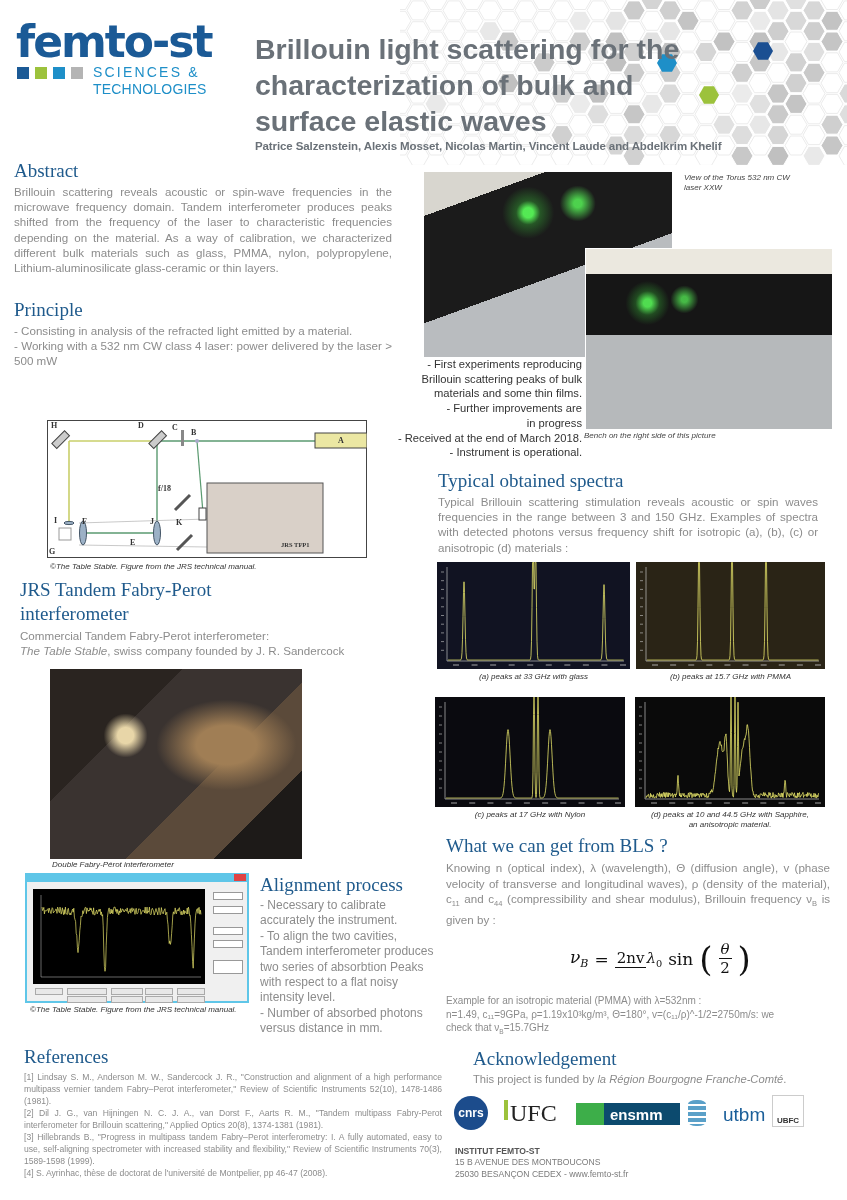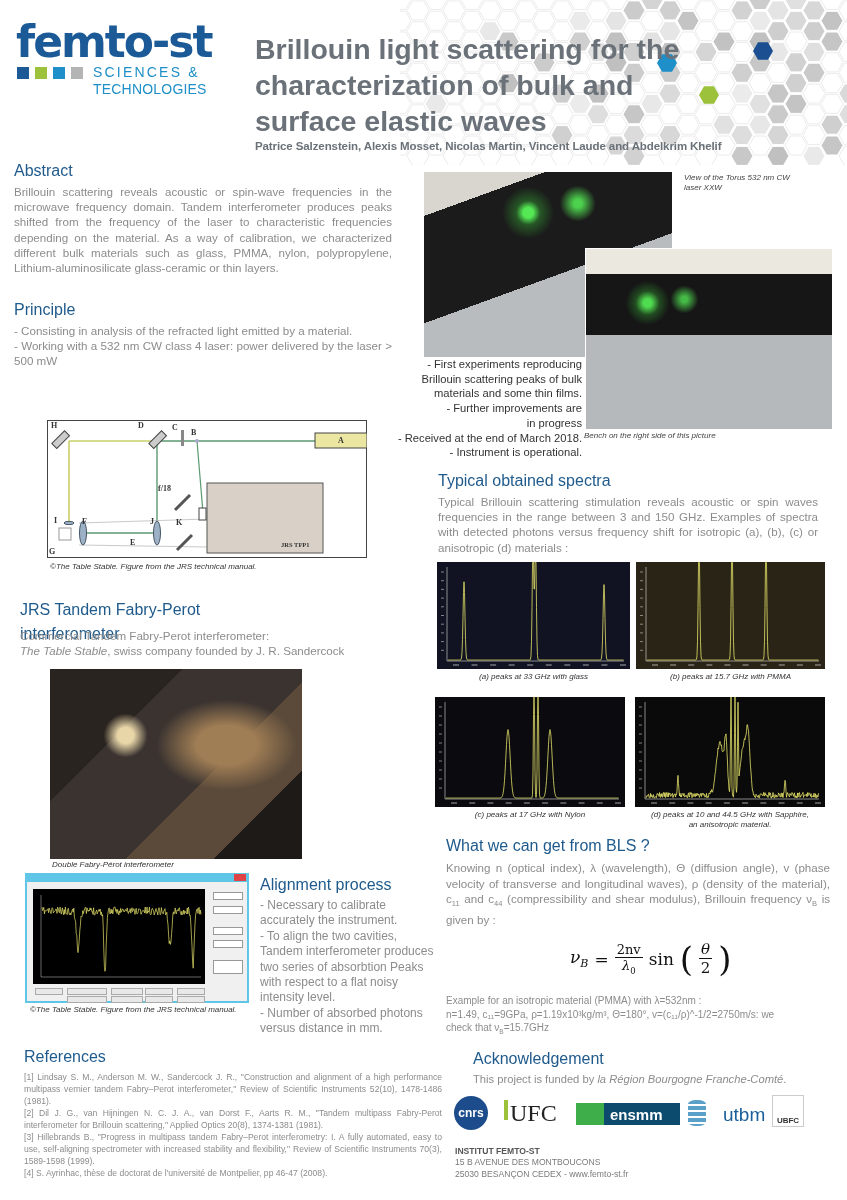--- a/index.html
+++ b/index.html
@@ -1,20 +1,20 @@
 <!DOCTYPE html>
 <html><head>
 <meta charset="utf-8">
 <style>
   * { box-sizing: border-box; margin: 0; padding: 0; }
   html, body { width: 847px; height: 1200px; background: #ffffff; overflow: hidden; }
   body { position: relative; font-family: "Liberation Sans", sans-serif; color: #8a8a8a; }
 
   .abs { position: absolute; }
-  .h2 { color: #1f5a8c; font-size: 16px; line-height: 24px; font-weight: normal; }
+  .h2 { color: #1f5a8c; font-size: 19px; line-height: 24px; font-weight: normal; font-family: Liberation Serif, serif; }
   .body { font-size: 11.6px; line-height: 15.2px; color: #8c8c8c; text-align: justify; }
   .cap { font-size: 8px; line-height: 10px; font-style: italic; color: #333; }
 
   
   #hexbg { left: 400px; top: 0; width: 447px; height: 165px; }
   .logo-word { left: 16px; top: 20px; font-size: 44px; font-weight: bold; color: #1b5a96; letter-spacing: -2px; line-height: 44px; font-family: "DejaVu Sans", sans-serif; }
   .logo-sq { top: 67px; width: 12px; height: 12px; }
   .logo-sci { left: 93px; top: 64px; font-size: 14px; letter-spacing: 2.2px; color: #1e8fc8; }
   .logo-tech { left: 93px; top: 81px; font-size: 14px; letter-spacing: 0.2px; color: #1e8fc8; }
   .title { left: 255px; top: 31px; width: 520px; font-size: 28.5px; line-height: 36px; font-weight: bold; color: #6a7178; }
@@ -344,21 +344,21 @@
   <span class="abs" style="left:34px;top:96px;font:bold 8px 'Liberation Serif',serif;color:#333">F</span>
 
   <span class="abs" style="left:102px;top:96px;font:bold 8px 'Liberation Serif',serif;color:#333">J</span>
   <span class="abs" style="left:128px;top:97px;font:bold 8px 'Liberation Serif',serif;color:#333">K</span>
   <span class="abs" style="left:82px;top:117px;font:bold 8px 'Liberation Serif',serif;color:#333">E</span>
   <span class="abs" style="left:1px;top:126px;font:bold 8px 'Liberation Serif',serif;color:#333">G</span>
   <span class="abs" style="left:233px;top:120px;font:bold 6.5px 'Liberation Serif',serif;color:#333">JRS TFP1</span>
 </div>
 <div class="abs cap" style="left:50px;top:562px">©The Table Stable. Figure from the JRS technical manual.</div>
 
-<div class="abs h2" style="left:20px;top:598px">
+<div class="abs h2" style="left:20px;top:578px">
   <div>JRS Tandem Fabry-Perot</div>
   <div>interferometer</div>
 </div>
 <div class="abs body" style="left:20px;top:628px;width:380px;text-align:left">
   <div>Commercial Tandem Fabry-Perot interferometer:</div>
   <div><i>The Table Stable</i><span>, swiss company founded by J. R. Sandercock</span></div>
 </div>
 
 <div class="abs photo fp-photo"></div>
 <div class="abs cap" style="left:52px;top:860px">Double Fabry-Pérot interferometer</div>
@@ -542,21 +542,21 @@
   <div>an anisotropic material.</div>
 </div>
 
 <div class="abs h2" style="left:446px;top:834px">What we can get from BLS ?</div>
 <div class="abs body" style="left:446px;top:860px;width:384px;line-height:15.6px"><span>Knowing n (optical index), λ (wavelength), Θ (diffusion angle), v (phase velocity of transverse and longitudinal waves), ρ (density of the material), c</span><sub>11</sub><span> and c</span><sub>44</sub><span> (compressibility  and shear modulus), Brillouin frequency ν</span><sub>B</sub><span> is given by :</span></div>
 
 <div class="abs formula">
   <div style="display:flex;align-items:center;gap:6px">
     <span><i>ν</i><sub><i>B</i></sub></span>
     <span>=</span>
-    <span style="display:inline-flex;flex-direction:column;align-items:center;font-size:13px">
+    <span style="display:inline-flex;flex-direction:row;align-items:center;font-size:15px">
       <span style="border-bottom:1px solid #111;padding:0 2px"><span>2nv</span></span>
       <span><i>λ</i><sub>0</sub></span>
     </span>
     <span>sin</span>
     <span style="font-size:34px;font-weight:100;line-height:30px">(</span>
     <span style="display:inline-flex;flex-direction:column;align-items:center;font-size:15px">
       <span style="border-bottom:1px solid #111;padding:0 2px"><i>θ</i></span>
       <span>2</span>
     </span>
     <span style="font-size:34px;font-weight:100;line-height:30px">)</span>

